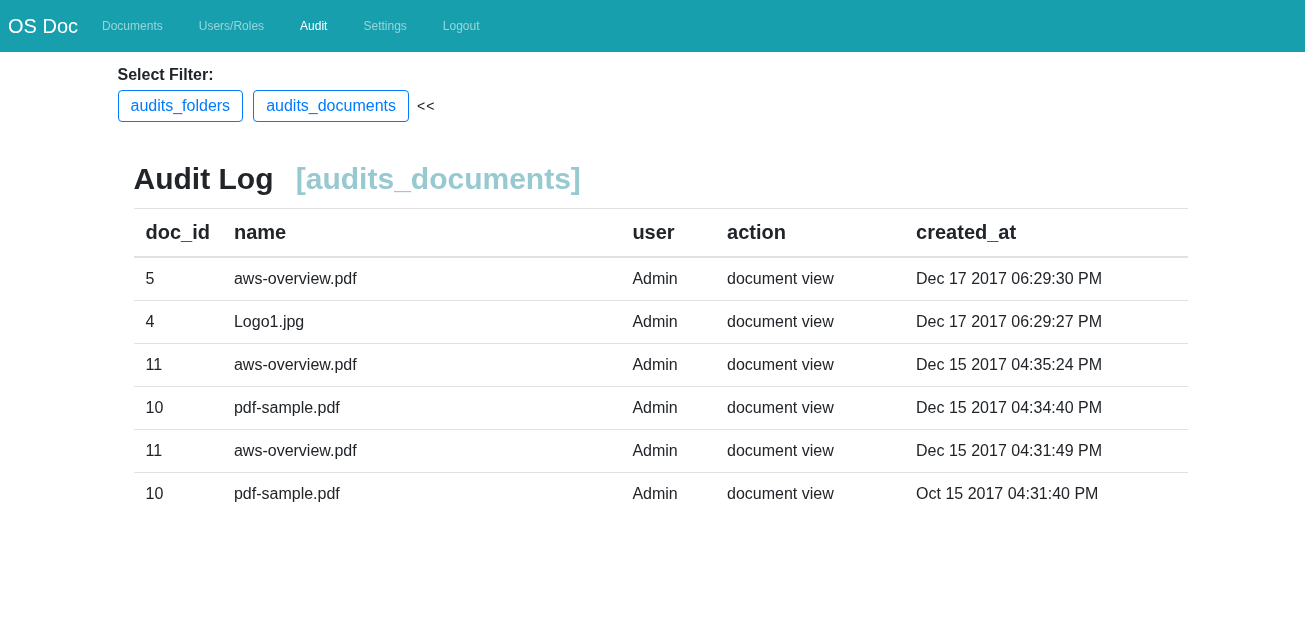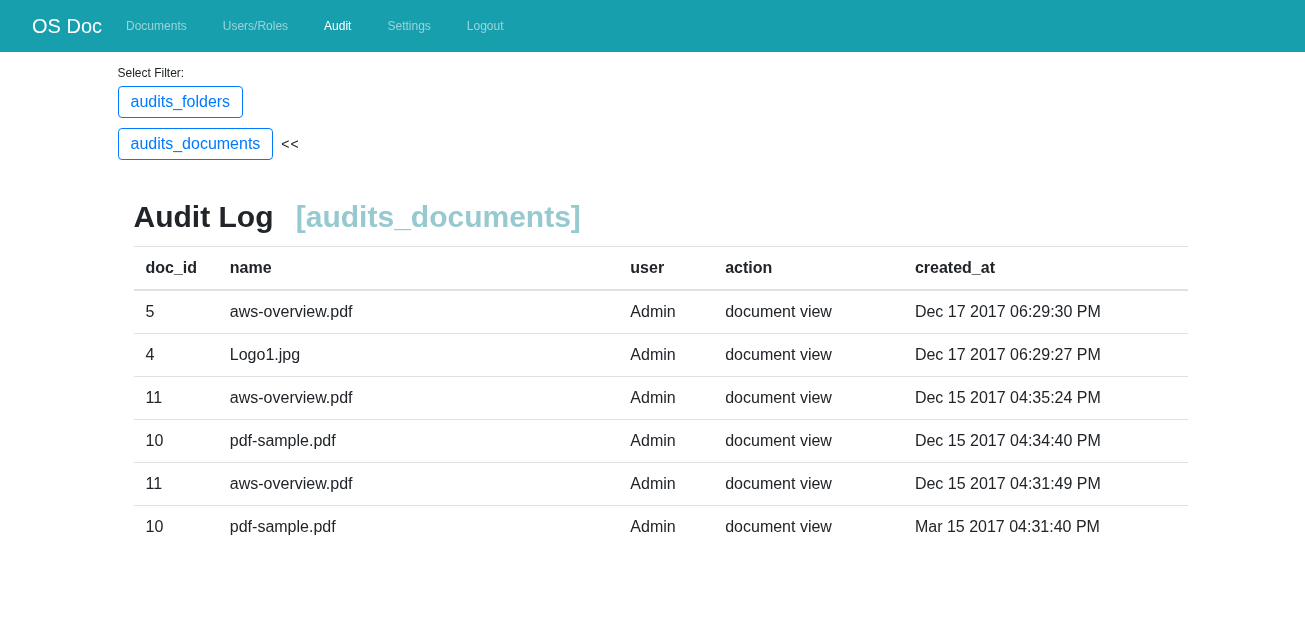--- a/index.html
+++ b/index.html
@@ -3,21 +3,21 @@
   <meta charset="utf-8">
   <style>
     * { margin: 0; padding: 0; box-sizing: border-box; }
     body { font-family: -apple-system, BlinkMacSystemFont, "Segoe UI", Helvetica, Arial, sans-serif; background: #fff; color: #212529; }
     
     .navbar {
       background: #179fae;
       height: 52px;
       display: flex;
       align-items: center;
-      padding: 0 32px;
+      padding: 0 8px;
       gap: 18px;
     }
     .navbar-brand {
       color: #fff;
       font-size: 20px;
       font-weight: 400;
       margin-right: 6px;
     }
     .nav-link {
       color: rgba(255,255,255,0.55);
@@ -32,27 +32,27 @@
       max-width: 1100px;
       margin: 0 auto;
       padding: 0 15px;
     }
     
     .filter-section {
       margin-top: 14px;
       margin-left: 0;
     }
     .filter-label {
-      font-weight: 400;
-      font-size: 12px;
+      font-weight: 700;
+      font-size: 16px;
       margin-bottom: 6px;
     }
     .filter-buttons {
       display: flex;
-      flex-direction: column;
+      flex-direction: row;
       align-items: flex-start;
       gap: 10px;
     }
     .filter-row {
       display: flex;
       align-items: center;
       gap: 8px;
     }
     .filter-btn {
       border: 1px solid #007bff;
@@ -90,21 +90,21 @@
       width: 100%;
       border-collapse: collapse;
       margin-top: 8px;
     }
     .table thead th {
       border-top: 1px solid #dee2e6;
       border-bottom: 2px solid #dee2e6;
       padding: 12px;
       text-align: left;
       font-weight: 700;
-      font-size: 16px;
+      font-size: 20px;
     }
     .table tbody td {
       border-top: 1px solid #dee2e6;
       padding: 12px;
       font-size: 16px;
     }
     .table th:nth-child(1), .table td:nth-child(1) { width: 8%; }
     .table th:nth-child(2), .table td:nth-child(2) { width: 38%; }
     .table th:nth-child(3), .table td:nth-child(3) { width: 9%; }
     .table th:nth-child(4), .table td:nth-child(4) { width: 18%; }
@@ -184,18 +184,18 @@
             <td>aws-overview.pdf</td>
             <td>Admin</td>
             <td>document view</td>
             <td>Dec 15 2017 04:31:49 PM</td>
           </tr>
           <tr>
             <td>10</td>
             <td>pdf-sample.pdf</td>
             <td>Admin</td>
             <td>document view</td>
-            <td>Mar 15 2017 04:31:40 PM</td>
+            <td>Oct 15 2017 04:31:40 PM</td>
           </tr>
         </tbody>
     </table>
   </div>
 </div>
 
 </body></html>

